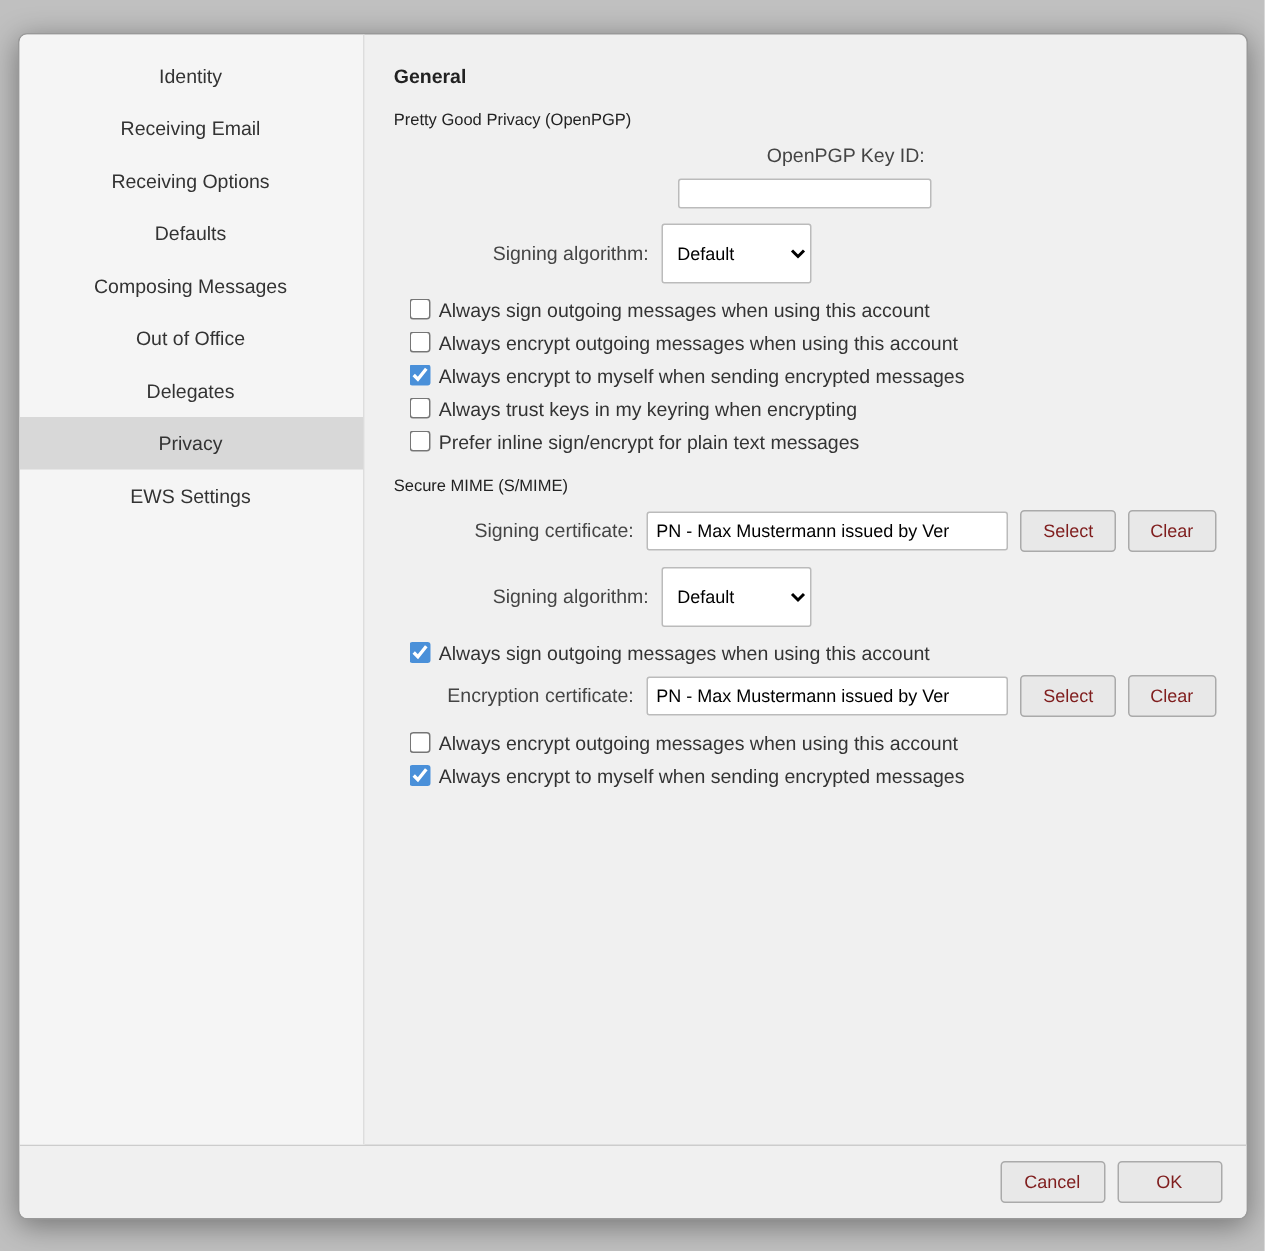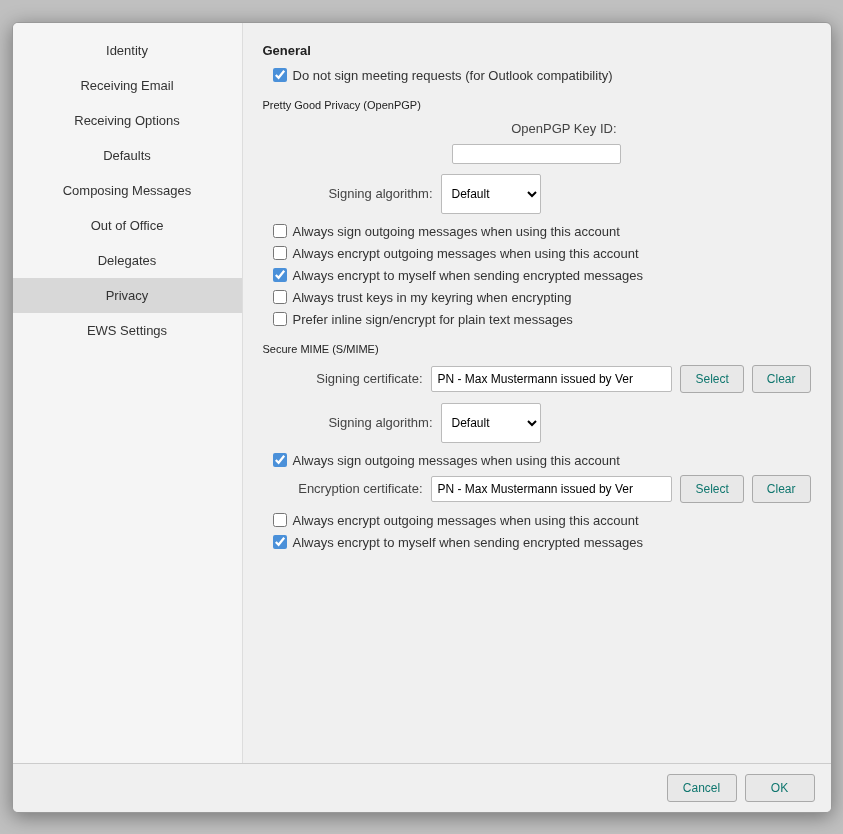--- a/index.html
+++ b/index.html
@@ -167,21 +167,21 @@
       white-space: nowrap;
     }
     .btn {
       padding: 0 14px;
       height: 28px;
       border: 1px solid #aaa;
       background: #e8e8e8;
       border-radius: 3px;
       cursor: pointer;
       font-size: 12px;
-      color: #0f766e;
+      color: #7f1d1d;
       white-space: nowrap;
     }
     .footer {
       border-top: 1px solid #ccc;
       padding: 10px 16px;
       display: flex;
       justify-content: flex-end;
       gap: 8px;
       background: #f0f0f0;
     }
@@ -215,24 +215,20 @@
       <div class="sidebar-item">Composing Messages</div>
       <div class="sidebar-item">Out of Office</div>
       <div class="sidebar-item">Delegates</div>
       <div class="sidebar-item active">Privacy</div>
       <div class="sidebar-item">EWS Settings</div>
     </div>
 
     <div class="content">
 
       <div class="section-title">General</div>
-      <div class="checkbox-row indent-checkboxes">
-        <input type="checkbox" id="do-not-sign" checked="" style="">
-        <label for="do-not-sign">Do not sign meeting requests (for Outlook compatibility)</label>
-      </div>
 
       <div class="subsection-title">Pretty Good Privacy (OpenPGP)</div>
 
       <div class="form-row openpgp-section">
         <span class="form-label">OpenPGP Key ID:</span>
         <input type="text" class="form-input" value="" style="">
       </div>
 
       <div class="form-row signing-alg-row">
         <span class="form-label">Signing algorithm:</span>

